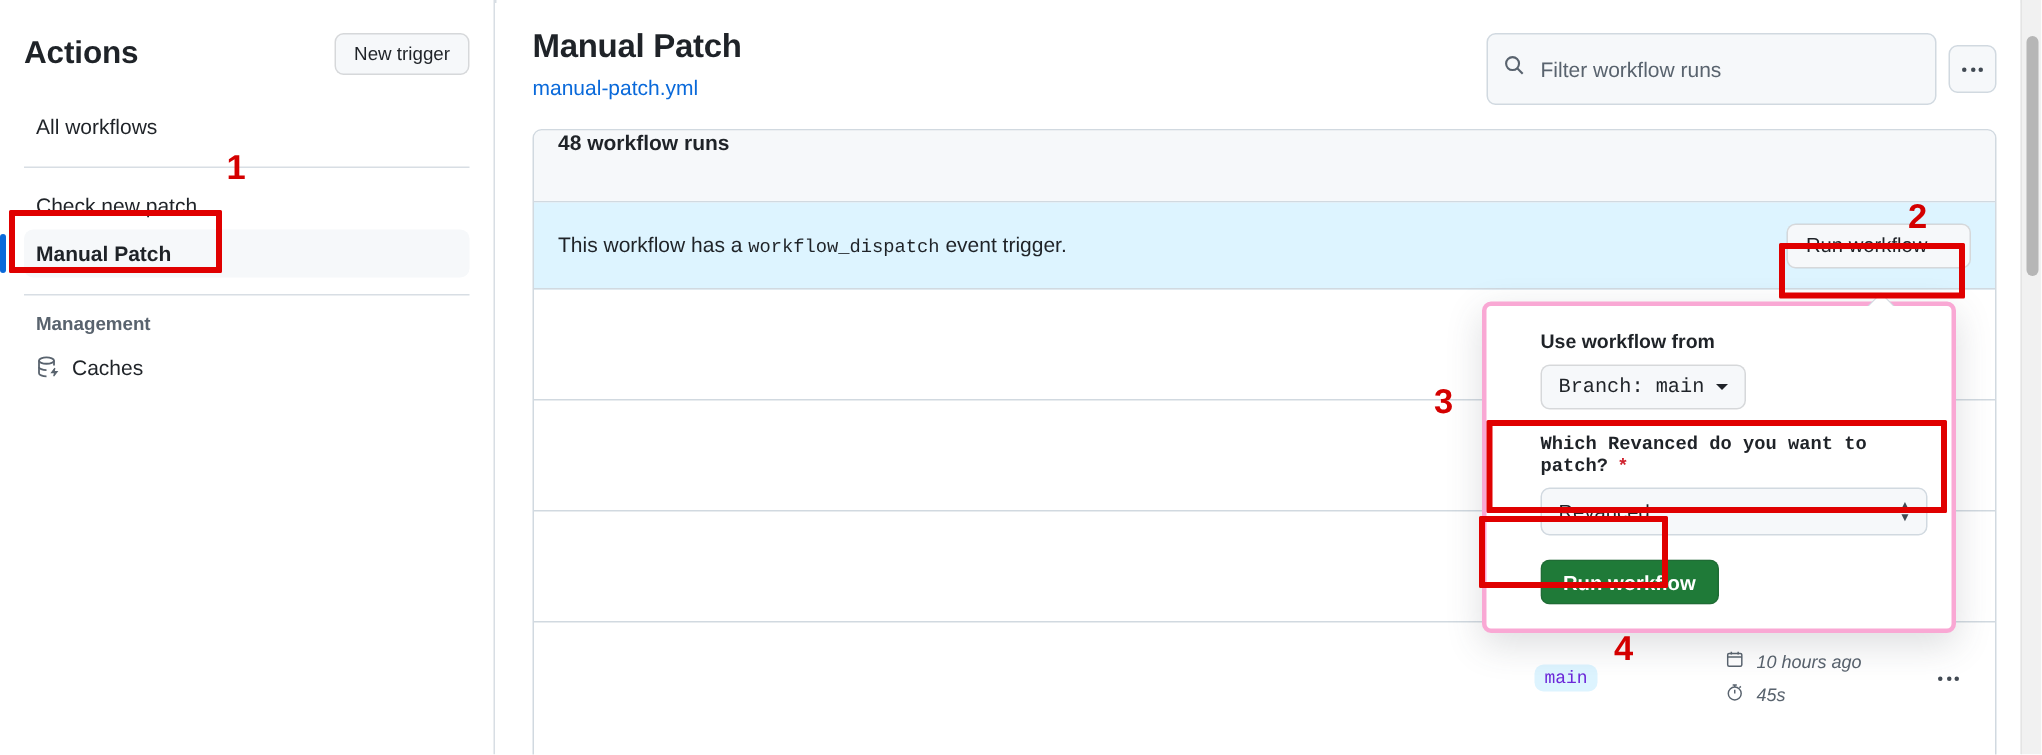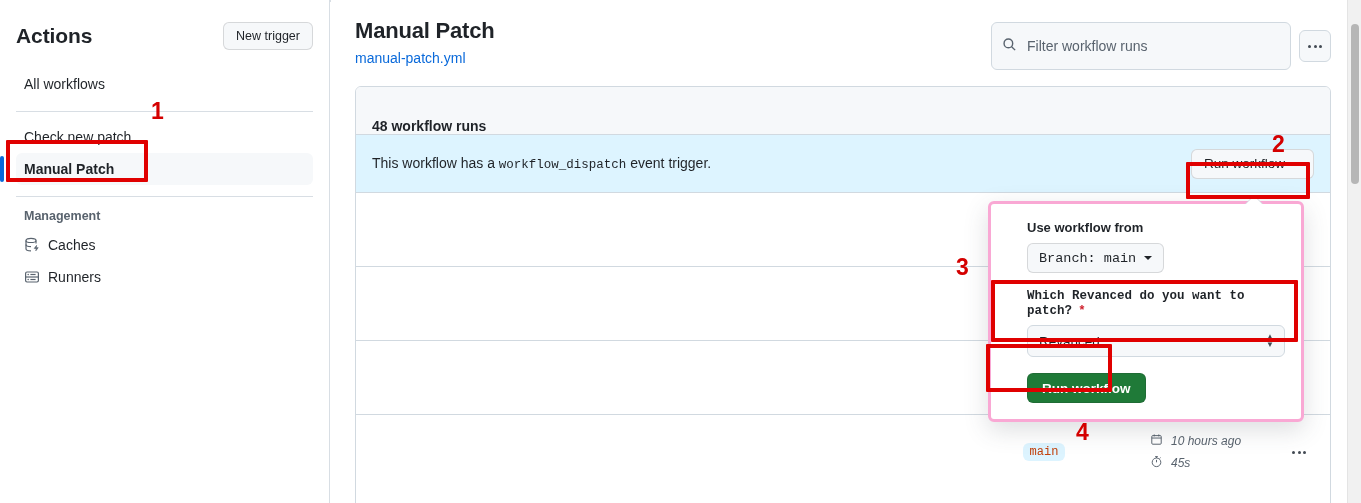--- a/index.html
+++ b/index.html
@@ -104,21 +104,21 @@
   .dots { display: flex; gap: 2.5px; }
   .dots i { width: 3px; height: 3px; border-radius: 50%; background: #424a53; display:block;}
 
   
   .runs-card {
     margin-top: 16px; border: 1px solid #d1d9e0; border-radius: 6px;
     overflow: hidden; height: 600px; background: #fff;
   }
   .runs-header {
     height: 48px; background: #f6f8fa; border-bottom: 1px solid #d1d9e0;
-    display: flex; align-items: flex-end; justify-content: space-between;
+    display: flex; align-items: flex-start; justify-content: space-between;
     padding: 0 16px; font-size: 14px;
   }
   .runs-count { font-weight: 600; color: #1f2328; }
   .filters { display: flex; align-items: center; gap: 26px; }
   .filter-btn {
     display: inline-flex; align-items: center; gap: 5px;
     font-size: 14px; color: #1f2328; cursor: pointer;
   }
   .caret {
     width: 0; height: 0; border-left: 4px solid transparent;
@@ -145,21 +145,21 @@
 
   .run-row {
     height: 74px; border-bottom: 1px solid #d1d9e0;
     display: flex; align-items: center; padding: 0 16px;
     position: relative;
   }
   .run-row:last-child { border-bottom: 0; }
   .run-left { flex: 1; }
   .branch-badge {
     font-family: "Liberation Mono", "DejaVu Sans Mono", monospace;
-    font-size: 12px; color: #c2410c; background: #ddf4ff;
+    font-size: 12px; color: #6d28d9; background: #ddf4ff;
     padding: 2px 7px; border-radius: 6px;
   }
   .branch-cell { width: 180px; display: flex; justify-content: center; }
   .meta-cell {
     width: 150px; font-size: 12px; color: #59636e;
     display: flex; flex-direction: column; gap: 6px; padding-left: 16px;
   }
   .meta-line { display: flex; align-items: center; gap: 8px; font-style: italic; }
   .row-kebab {
     width: 30px; display: flex; justify-content: center; color: #59636e;
@@ -278,33 +278,20 @@
           <ellipse cx="7" cy="3.4" rx="5" ry="2.1"></ellipse>
           <path d="M2 3.4v4.2c0 1.16 2.24 2.1 5 2.1"></path>
           <path d="M12 3.4v3.2"></path>
           <path d="M2 7.6v4.2c0 1.16 2.24 2.1 5 2.1"></path>
           <path d="M12.6 8.4l-2.3 3h2.1l-0.6 2.4 2.4-3.1h-2.1z" fill="#59636e" stroke-width=".7"></path>
         </svg>
       </span>
       <span>Caches</span>
     </div>
 
-    <div class="nav-item">
-      <span class="nav-icon">
-        <svg width="16" height="16" viewBox="0 0 16 16" fill="none" stroke="#59636e" stroke-width="1.2">
-          <rect x="1.6" y="3" width="12.8" height="10" rx="1.4"></rect>
-          <line x1="1.6" y1="8" x2="14.4" y2="8"></line>
-          <circle cx="4.2" cy="5.5" r=".75" fill="#59636e" stroke="none"></circle>
-          <line x1="6.4" y1="5.5" x2="11.6" y2="5.5"></line>
-          <circle cx="4.2" cy="10.5" r=".75" fill="#59636e" stroke="none"></circle>
-          <line x1="6.4" y1="10.5" x2="11.6" y2="10.5"></line>
-        </svg>
-      </span>
-      <span>Runners</span>
-    </div>
   </div>
 
   <div class="main">
 
     <div class="main-head">
       <div>
         <div class="page-title">Manual Patch</div>
         <a class="yml-link">manual-patch.yml</a>
       </div>
 

